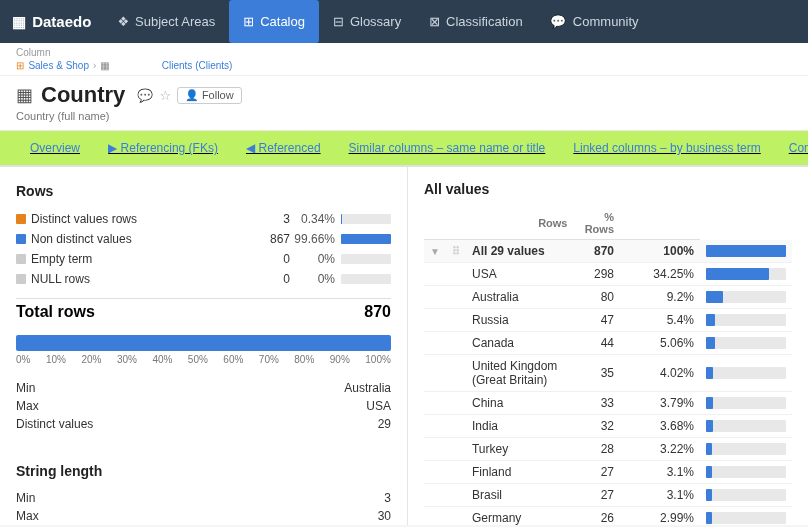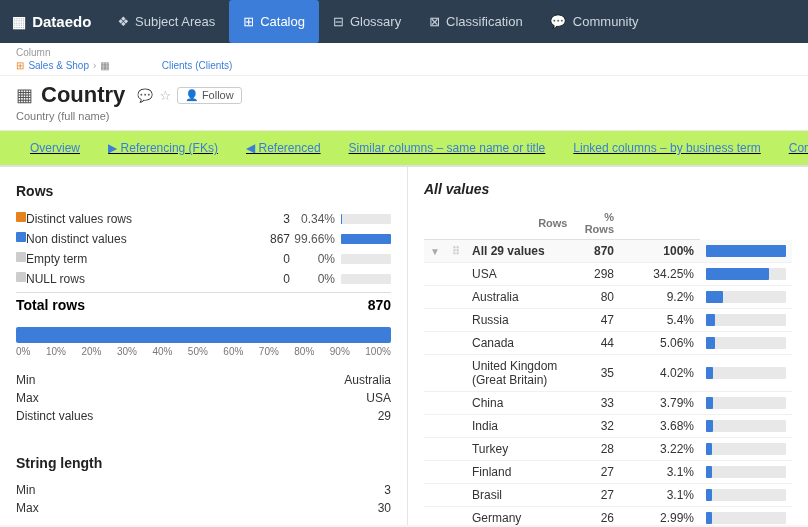--- a/index.html
+++ b/index.html
@@ -132,45 +132,46 @@
     }
 
     .stat-row {
       display: flex;
       align-items: center;
       padding: 3px 0;
       font-size: 12px;
     }
     .stat-label {
       display: flex;
-      align-items: flex-start;
+      align-items: center;
+      gap: 5px;
       flex: 1;
       color: #333;
     }
     .stat-dot {
       width: 10px;
       height: 10px;
       border-radius: 1px;
       display: inline-block;
       flex-shrink: 0;
     }
     .stat-value { width: 40px; text-align: right; color: #333; }
     .stat-pct { width: 45px; text-align: right; color: #555; }
     .stat-bar-container { width: 50px; margin-left: 6px; }
     .stat-bar-bg { width: 50px; height: 10px; background: #e8e8e8; border-radius: 1px; }
     .stat-bar-fill { height: 10px; background: #3b7dd8; border-radius: 1px; }
 
     .total-row {
       display: flex;
       align-items: center;
       padding: 4px 0;
-      font-size: 14px;
+      font-size: 16px;
       font-weight: 700;
       border-top: 1px solid #ddd;
-      margin-top: 3px;
+      margin-top: 9px;
     }
     .total-label { flex: 1; }
     .total-value { font-weight: 700; }
 
     
     .progress-section { margin: 10px 0; }
     .progress-bar-full {
       width: 100%;
       height: 16px;
       background: #3b7dd8;
@@ -204,21 +205,20 @@
       padding: 14px 16px;
       overflow-y: auto;
       background: #fff;
     }
 
     .all-values-title {
       font-size: 14px;
       font-weight: 700;
       color: #222;
       margin-bottom: 10px;
-      font-style: italic;
     }
 
     
     .values-table { width: 100%; border-collapse: collapse; font-size: 12px; }
     .values-table th {
       text-align: left;
       color: #777;
       font-weight: 600;
       font-size: 11px;
       padding: 4px 6px;

